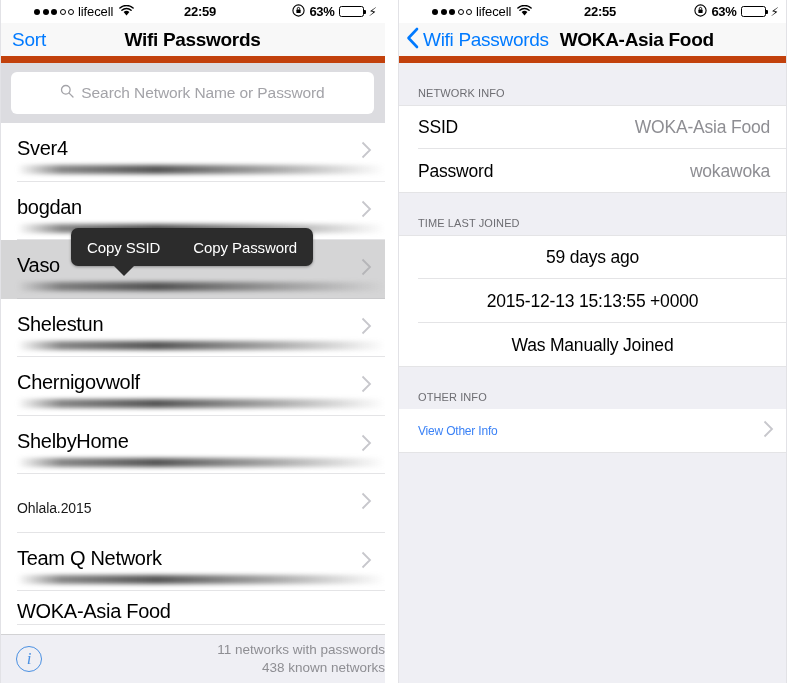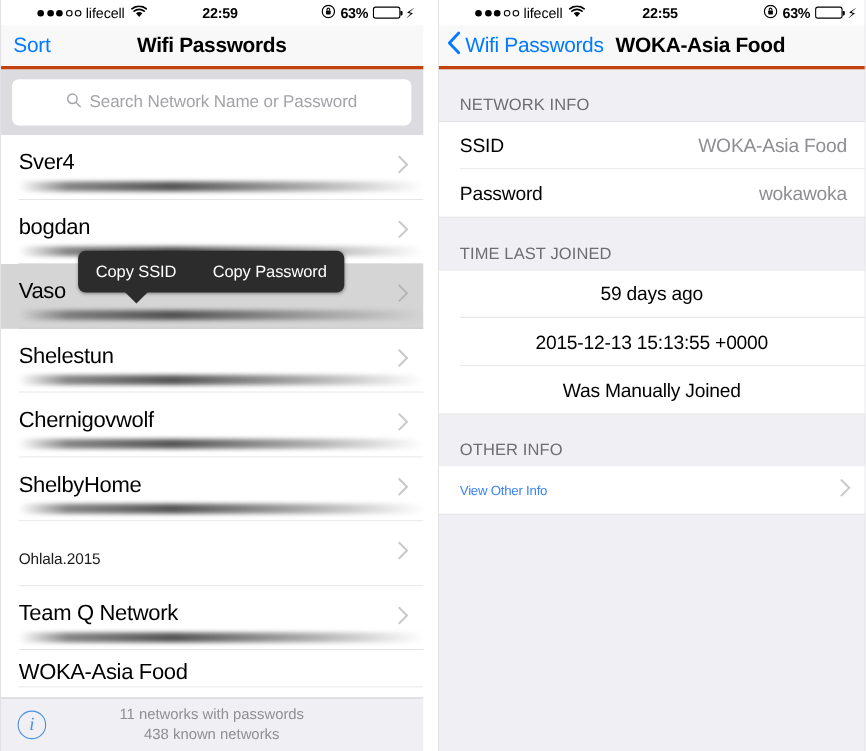--- a/index.html
+++ b/index.html
@@ -57,21 +57,21 @@
   .battery .fill { height: 100%; background: #4cd964; border-radius: 1px; }
   .battery::after {
     content: ""; position: absolute; right: -3px; top: 3px;
     width: 2px; height: 4px; background: #000; border-radius: 0 1px 1px 0;
   }
   .bolt { font-size: 12px; line-height: 1; margin-left: 1px; }
 
   
   .navbar {
     height: 40px; background: #f8f8f8;
-    border-bottom: 3px solid #c2410c;
+    border-bottom: 7px solid #c2410c;
     display: flex; align-items: center; position: relative;
   }
   .nav-action {
     font-size: 19px; color: #007aff; padding-left: 12px; letter-spacing: -0.2px;
   }
   .nav-title {
     position: absolute; left: 0; right: 0; text-align: center;
     font-size: 19px; font-weight: bold; color: #000; letter-spacing: -0.3px;
   }
   .nav-back { display: flex; align-items: center; padding-left: 8px; gap: 4px; }
@@ -141,25 +141,25 @@
     background: #efeff4; border-top: 1px solid #d2d2d4;
     display: flex; align-items: center; z-index: 20;
   }
   .info-icon {
     margin-left: 16px; width: 26px; height: 26px; border-radius: 50%;
     border: 1.6px solid #4a90e2; color: #4a90e2;
     display: flex; align-items: center; justify-content: center;
     font-family: "Liberation Serif", serif; font-size: 17px; font-style: italic;
   }
   .bb-counts {
-    position: absolute; left: 0; right: 0; text-align: center;
+    position: absolute; left: 0; right: 0; text-align: right;
     font-size: 13.5px; color: #8e8e93; line-height: 1.35;
   }
   .sec-header {
-    font-size: 15px; color: #6d6d72; letter-spacing: 0.1px;
+    font-size: 11px; color: #6d6d72; letter-spacing: 0.1px;
     padding: 24px 0 6px 20px; background: #efeff4;
   }
   .d-row {
     position: relative; height: 44px; background: #ffffff;
     display: flex; align-items: center; padding: 0 17px 0 20px;
   }
   .d-row::after {
     content: ""; position: absolute; left: 20px; right: 0; bottom: 0;
     height: 1px; background: #e4e4e6;
   }

